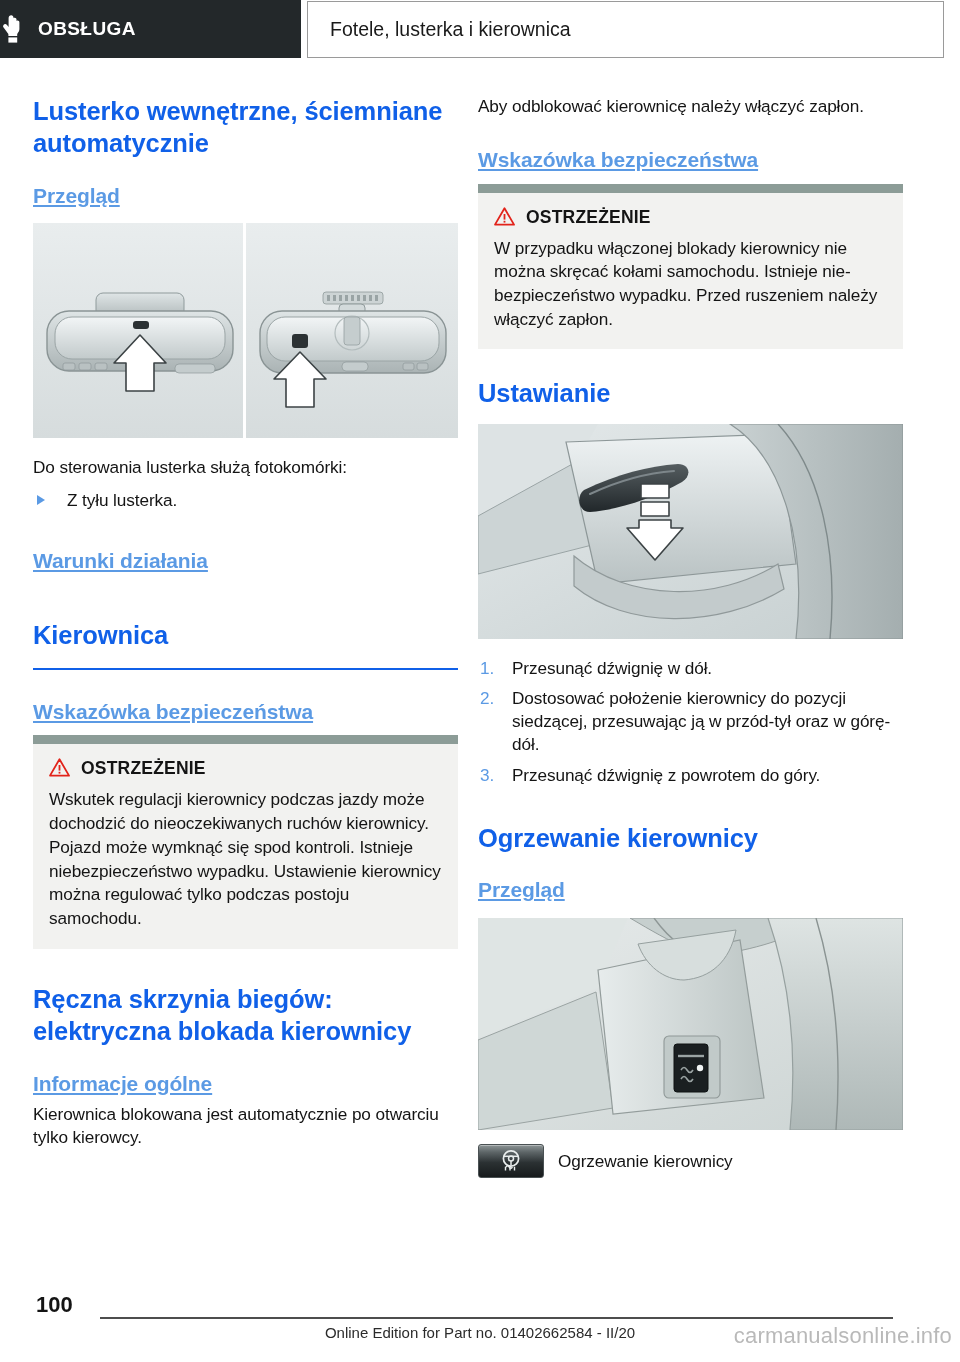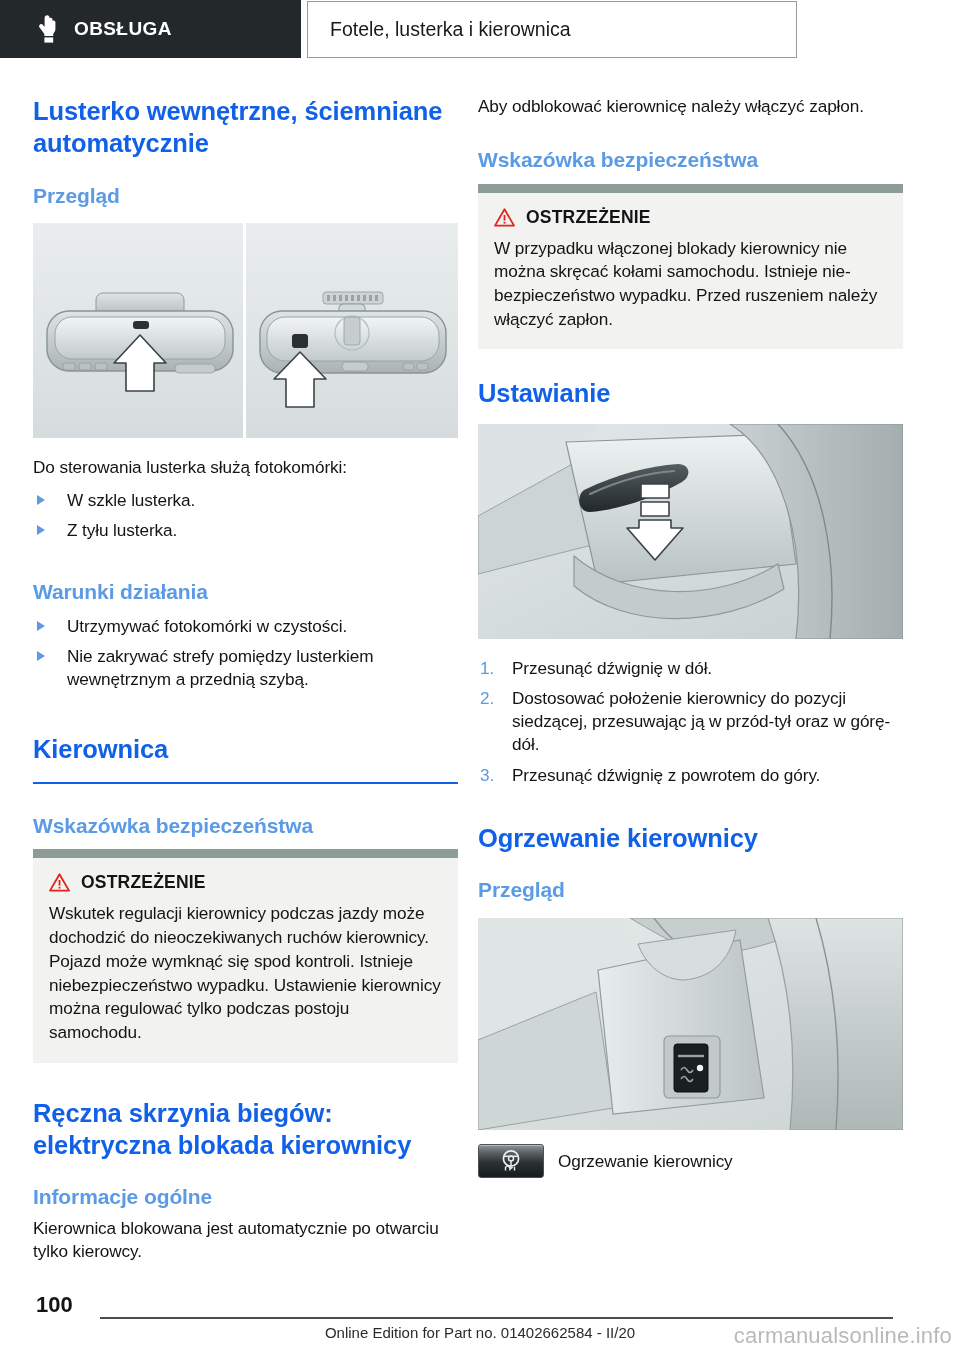--- a/index.html
+++ b/index.html
@@ -8,47 +8,48 @@
     background: #ffffff;
     font-family: "Liberation Sans", sans-serif;
     overflow: hidden;
   }
   .page { position: relative; width: 960px; height: 1362px; background:#fff; }
 
   
   .header { position: absolute; left: 0; top: 0; width: 960px; height: 62px; }
   .tab-dark {
     position: absolute; left: 0; top: 0; width: 301px; height: 58px;
-    background: #23282a; display: flex; align-items: center; padding-left: 36px;
+    background: #23282a; display: flex; align-items: center; 
   }
   .hand-icon { width: 22px; height: 30px; margin-right: 16px; flex: none; }
   .tab-dark-label {
     color: #ffffff; font-size: 19px; font-weight: bold; letter-spacing: .4px;
   }
   .tab-light {
-    position: absolute; left: 307px; top: 1px; width: 490px; height: 57px;
+    position: absolute; left: 307px; top: 1px; width: 637px; height: 57px;
     background: #ffffff; border: 1px solid #9a9a9a;
     display: flex; align-items: center; padding-left: 22px;
   }
   .tab-light-label { color: #1a1a1a; font-size: 19.5px; }
 
   
   .col { position: absolute; top: 95px; width: 425px; }
   .col-left  { left: 33px; }
   .col-right { left: 478px; }
 
   
   h1.major {
     color: #1060e8; font-size: 25.5px; font-weight: bold; line-height: 1.27;
     letter-spacing: -.1px;
   }
   h1.major.underlined { padding-bottom: 17px; border-bottom: 2.5px solid #1060e8; }
   h2.sub {
     color: #5b9ae4; font-size: 21px; font-weight: bold; line-height: 1.3;
     letter-spacing: -.1px;
+    text-decoration: underline;
   }
   p.body {
     color: #141414; font-size: 17.2px; line-height: 1.35; letter-spacing: -.1px;
   }
   .sp-6  { height: 6px; }
   .sp-10 { height: 10px; }
   .sp-14 { height: 14px; }
   .sp-18 { height: 18px; }
   .sp-22 { height: 22px; }
   .sp-28 { height: 28px; }
@@ -69,21 +70,21 @@
   }
   ol.num-list li .num {
     position: absolute; left: 2px; top: 0;
     color: #5b9ae4; font-size: 17.2px; font-weight: normal;
   }
 
   
   .warn-wrap { width: 100%; }
   .warn-bar { height: 9px; background: #8c9c97; width: 100%; }
   .warn-body { background: #f2f2f0; padding: 14px 16px 18px 16px; }
-  .warn-head { display: flex; align-items: center; margin-bottom: 9px; }
+  .warn-head { display: flex; align-items: flex-start; margin-bottom: 9px; }
   .warn-tri { width: 21px; height: 19px; margin-right: 11px; flex: none; }
   .warn-title {
     color: #141414; font-size: 17.5px; font-weight: bold; letter-spacing: .2px;
   }
   .warn-text { color: #141414; font-size: 17.2px; line-height: 1.38; letter-spacing: -.1px; }
 
   
   .fig { width: 100%; position: relative; overflow: hidden; }
   .fig svg { display: block; width: 100%; height: 100%; }
 
@@ -201,41 +202,27 @@
         </g>
       </svg>
     </div>
 
     <div class="sp-18"></div>
     <p class="body">Do sterowania lusterka służą fotokomórki:</p>
     <div class="sp-10"></div>
     <ul class="tri-list">
       <li>
         <span class="tri"></span>
-        <span>W szkle lusterka.</span>
-      </li>
-      <li>
-        <span class="tri"></span>
         <span>Z tyłu lusterka.</span>
       </li>
     </ul>
 
     <div class="sp-28"></div>
     <h2 class="sub">Warunki działania</h2>
     <div class="sp-10"></div>
-    <ul class="tri-list">
-      <li>
-        <span class="tri"></span>
-        <span>Utrzymywać fotokomórki w czystości.</span>
-      </li>
-      <li>
-        <span class="tri"></span>
-        <span>Nie zakrywać strefy pomiędzy lusterkiem wewnętrznym a przednią szybą.</span>
-      </li>
-    </ul>
 
     <div class="sp-34"></div>
     <h1 class="major underlined">Kierownica</h1>
     <div class="sp-28"></div>
     <h2 class="sub">Wskazówka bezpieczeństwa</h2>
     <div class="sp-10"></div>
 
     <div class="warn-wrap">
       <div class="warn-bar"></div>
       <div class="warn-body">

